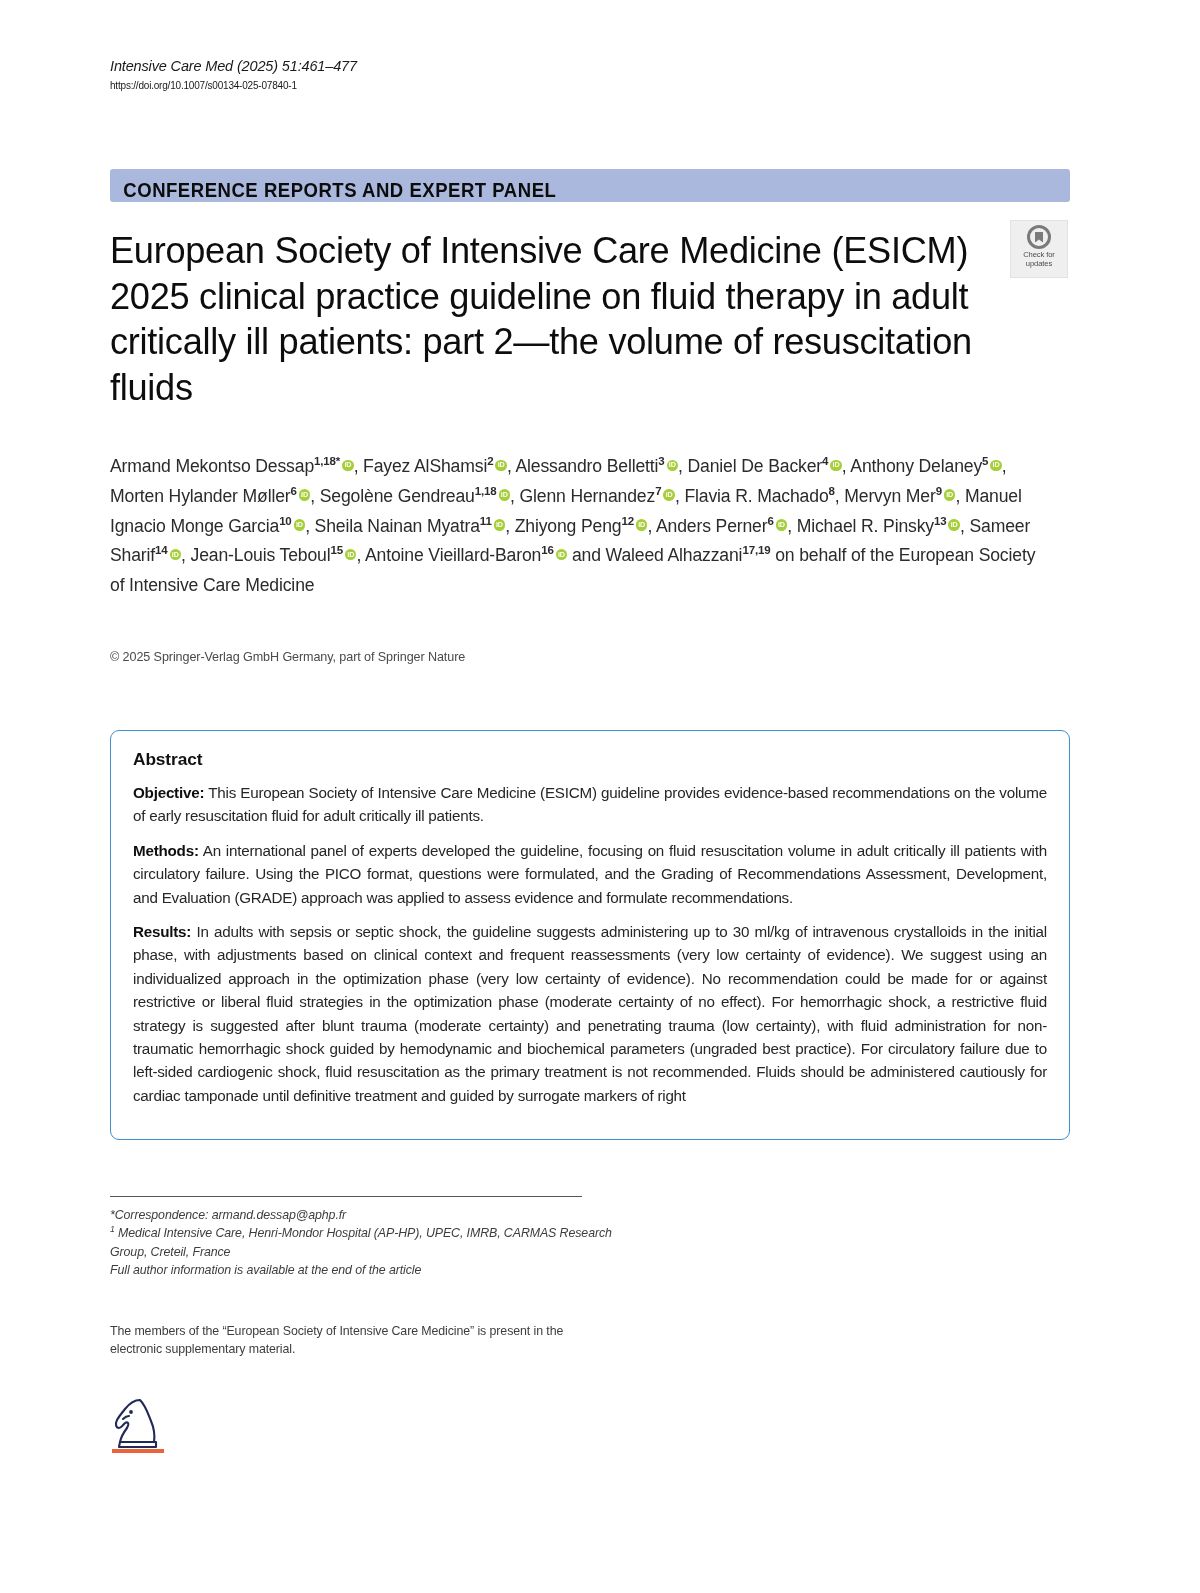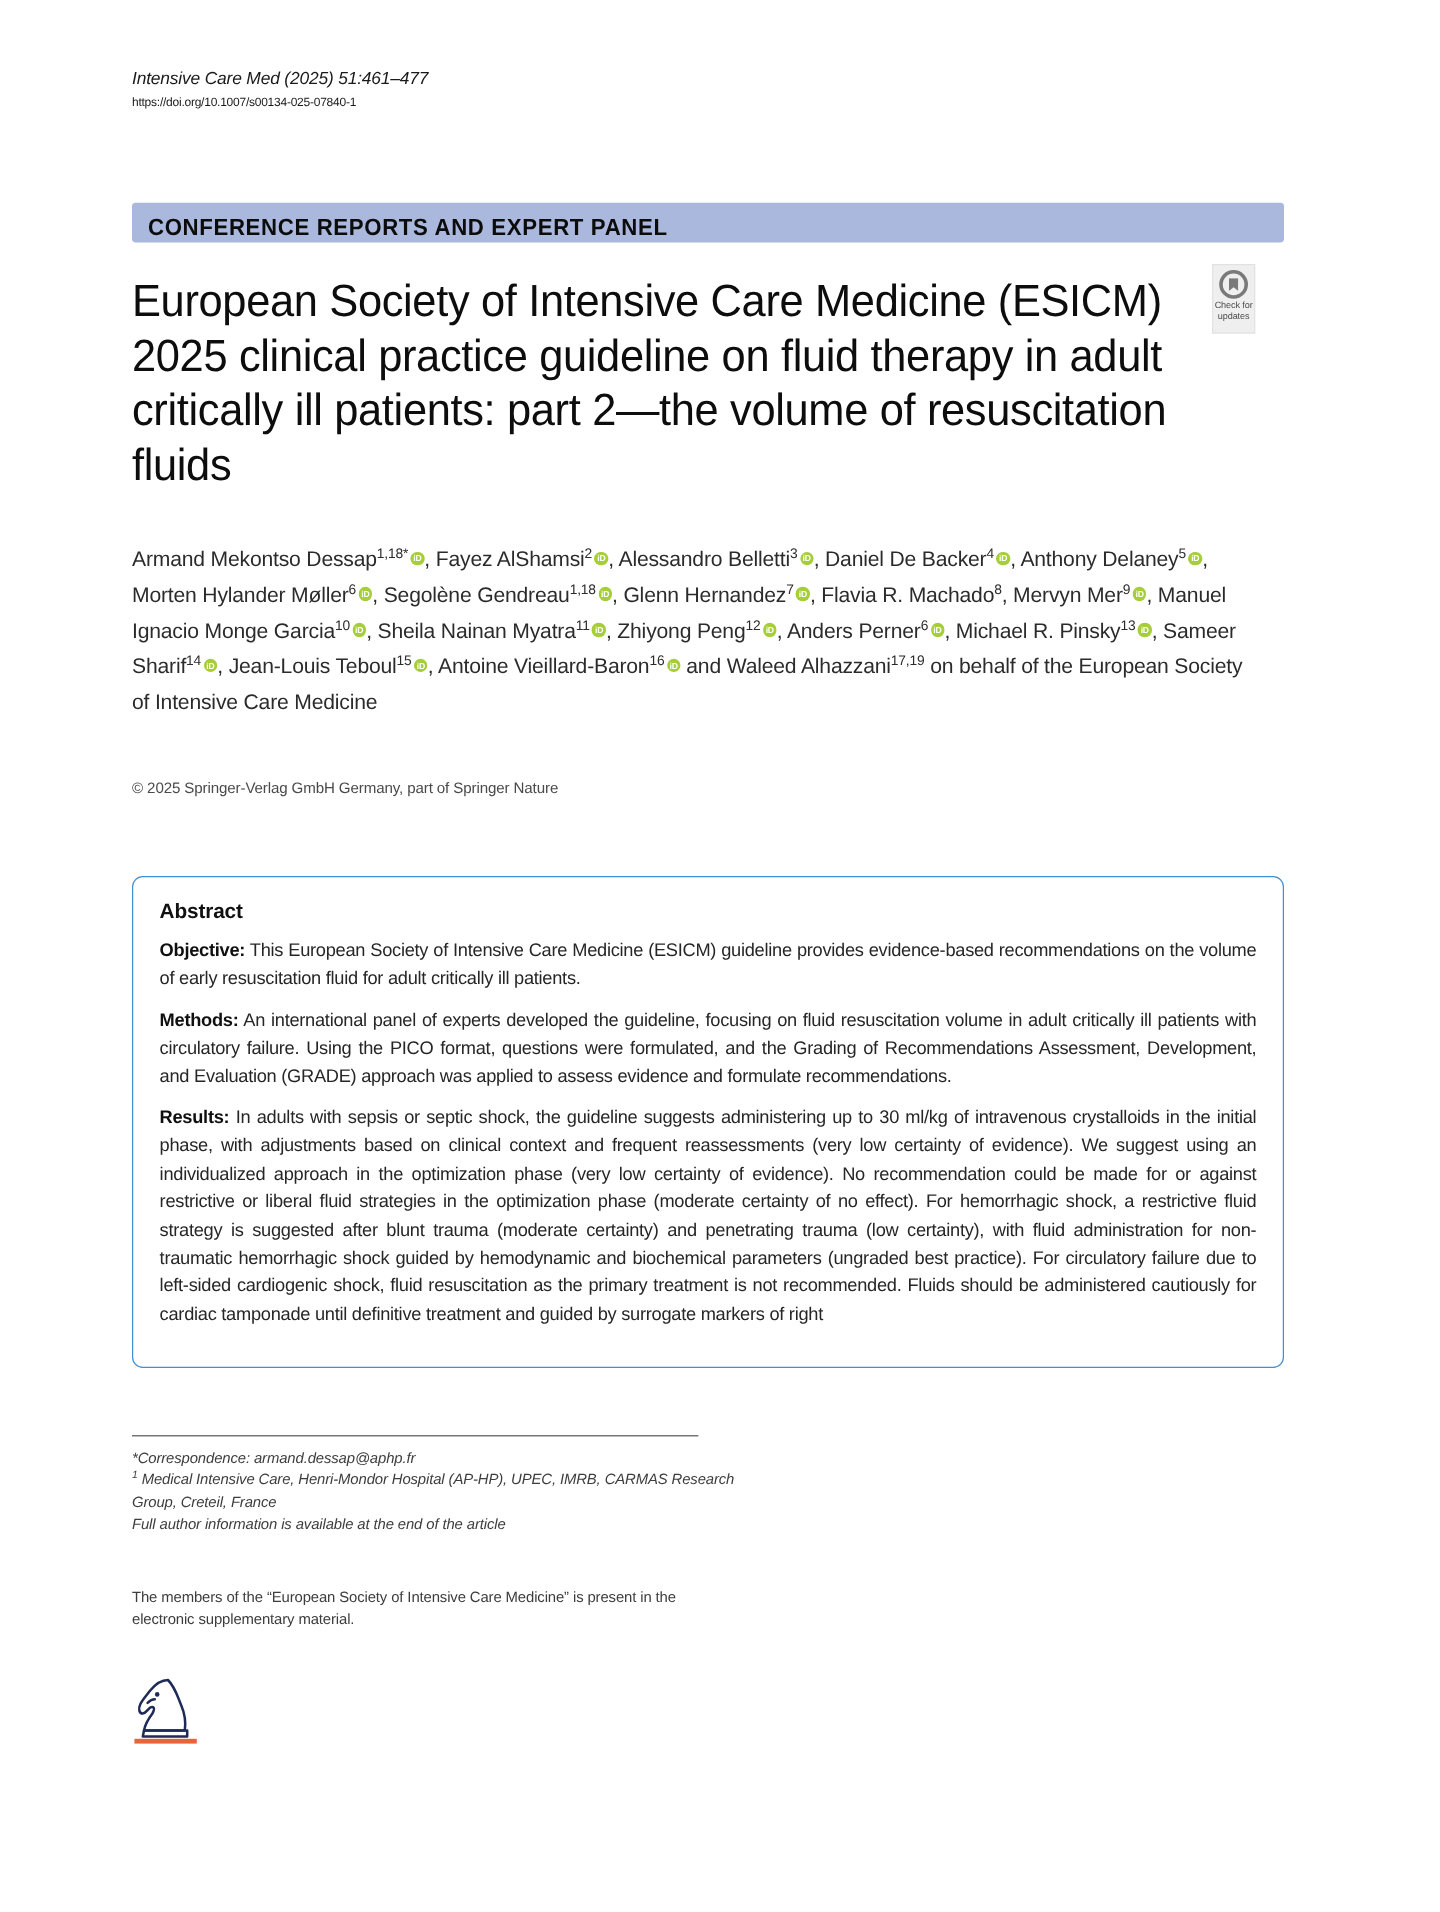--- a/index.html
+++ b/index.html
@@ -83,21 +83,21 @@
     margin: 0;
     transform: scaleX(0.965);
     transform-origin: left top;
   }
 
   
   .crossmark {
     position: absolute;
     left: 1010px;
     top: 220px;
-    width: 36px;
+    width: 58px;
     height: 58px;
     background: #efefef;
     border: 1px solid #e2e2e2;
     display: flex;
     flex-direction: column;
     align-items: center;
     justify-content: flex-start;
     padding-top: 4px;
   }
   .crossmark-ring {
@@ -132,20 +132,21 @@
     width: 930px;
     font-size: 17.6px;
     line-height: 29.8px;
     color: #2b2b2b;
     letter-spacing: -0.15px;
   }
   .authors sup {
     font-size: 11.5px;
     vertical-align: super;
     line-height: 0;
+    font-weight: bold;
   }
   .orcid {
     display: inline-block;
     width: 11.5px;
     height: 11.5px;
     border-radius: 50%;
     background: #a6ce39;
     position: relative;
     vertical-align: 1px;
     margin-left: 2px;

